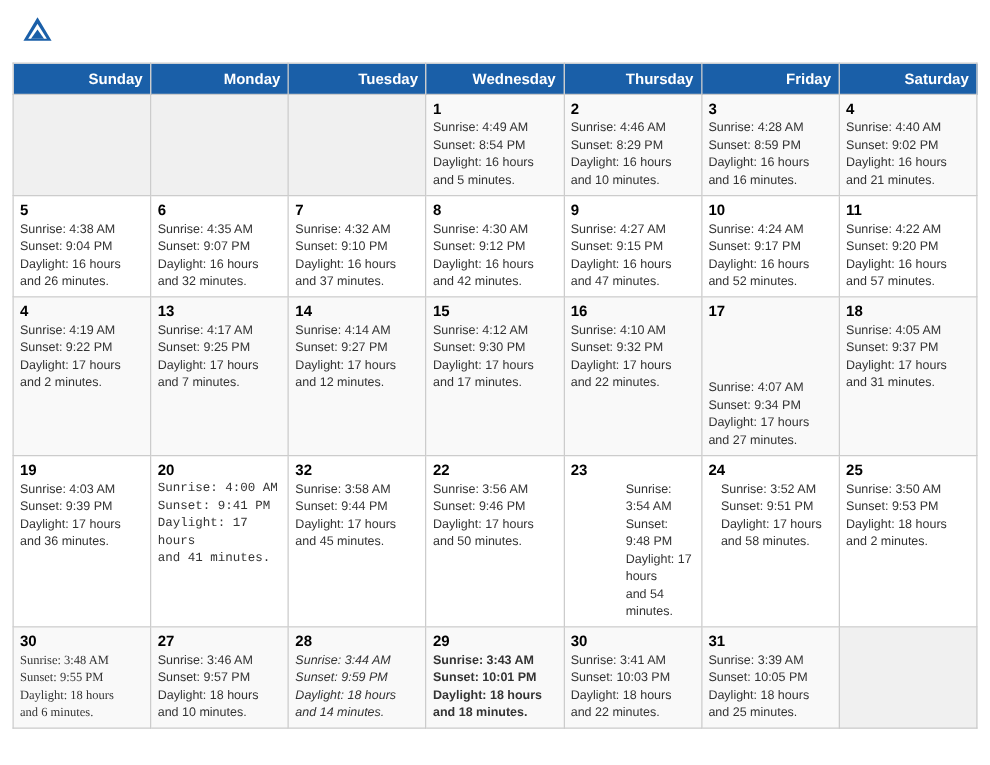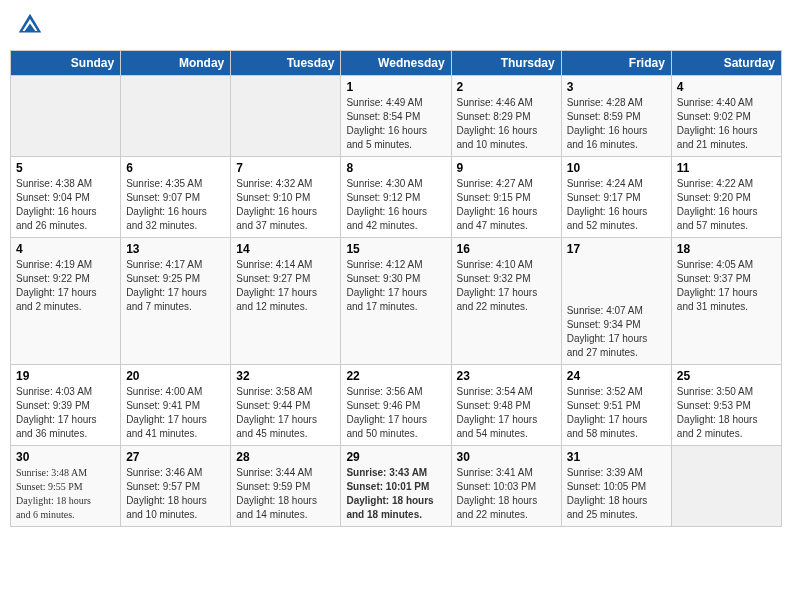--- a/index.html
+++ b/index.html
@@ -267,49 +267,49 @@
       <tr>
         <td>
           <span class="day-number">19</span>
           <div class="day-info" style="white-space: pre-line;">Sunrise: 4:03 AM
 Sunset: 9:39 PM
 Daylight: 17 hours
 and 36 minutes.</div>
         </td>
         <td>
           <span class="day-number">20</span>
-          <div class="day-info" style="white-space: pre-line;">Sunrise: 4:00 AM
+          <div class="day-info" style="white-space: pre-line; font-family: Liberation Mono, monospace;">Sunrise: 4:00 AM
 Sunset: 9:41 PM
 Daylight: 17 hours
 and 41 minutes.</div>
         </td>
         <td>
           <span class="day-number">32</span>
           <div class="day-info" style="white-space: pre-line;">Sunrise: 3:58 AM
 Sunset: 9:44 PM
 Daylight: 17 hours
 and 45 minutes.</div>
         </td>
         <td>
           <span class="day-number">22</span>
           <div class="day-info" style="white-space: pre-line;">Sunrise: 3:56 AM
 Sunset: 9:46 PM
 Daylight: 17 hours
 and 50 minutes.</div>
         </td>
         <td>
           <span class="day-number">23</span>
-          <div class="day-info" style="white-space: pre-line;">Sunrise: 3:54 AM
+          <div class="day-info" style="white-space: pre-line; margin-left: 44px;">Sunrise: 3:54 AM
 Sunset: 9:48 PM
 Daylight: 17 hours
 and 54 minutes.</div>
         </td>
         <td>
           <span class="day-number">24</span>
-          <div class="day-info" style="white-space: pre-line;">Sunrise: 3:52 AM
+          <div class="day-info" style="white-space: pre-line; margin-left: 10px;">Sunrise: 3:52 AM
 Sunset: 9:51 PM
 Daylight: 17 hours
 and 58 minutes.</div>
         </td>
         <td>
           <span class="day-number">25</span>
           <div class="day-info" style="white-space: pre-line;">Sunrise: 3:50 AM
 Sunset: 9:53 PM
 Daylight: 18 hours
 and 2 minutes.</div>
@@ -325,21 +325,21 @@
         </td>
         <td>
           <span class="day-number">27</span>
           <div class="day-info" style="white-space: pre-line;">Sunrise: 3:46 AM
 Sunset: 9:57 PM
 Daylight: 18 hours
 and 10 minutes.</div>
         </td>
         <td>
           <span class="day-number">28</span>
-          <div class="day-info" style="white-space: pre-line;">Sunrise: 3:44 AM
+          <div class="day-info" style="white-space: pre-line; font-style: italic;">Sunrise: 3:44 AM
 Sunset: 9:59 PM
 Daylight: 18 hours
 and 14 minutes.</div>
         </td>
         <td>
           <span class="day-number">29</span>
           <div class="day-info" style="white-space: pre-line; font-weight: bold;">Sunrise: 3:43 AM
 Sunset: 10:01 PM
 Daylight: 18 hours
 and 18 minutes.</div>

